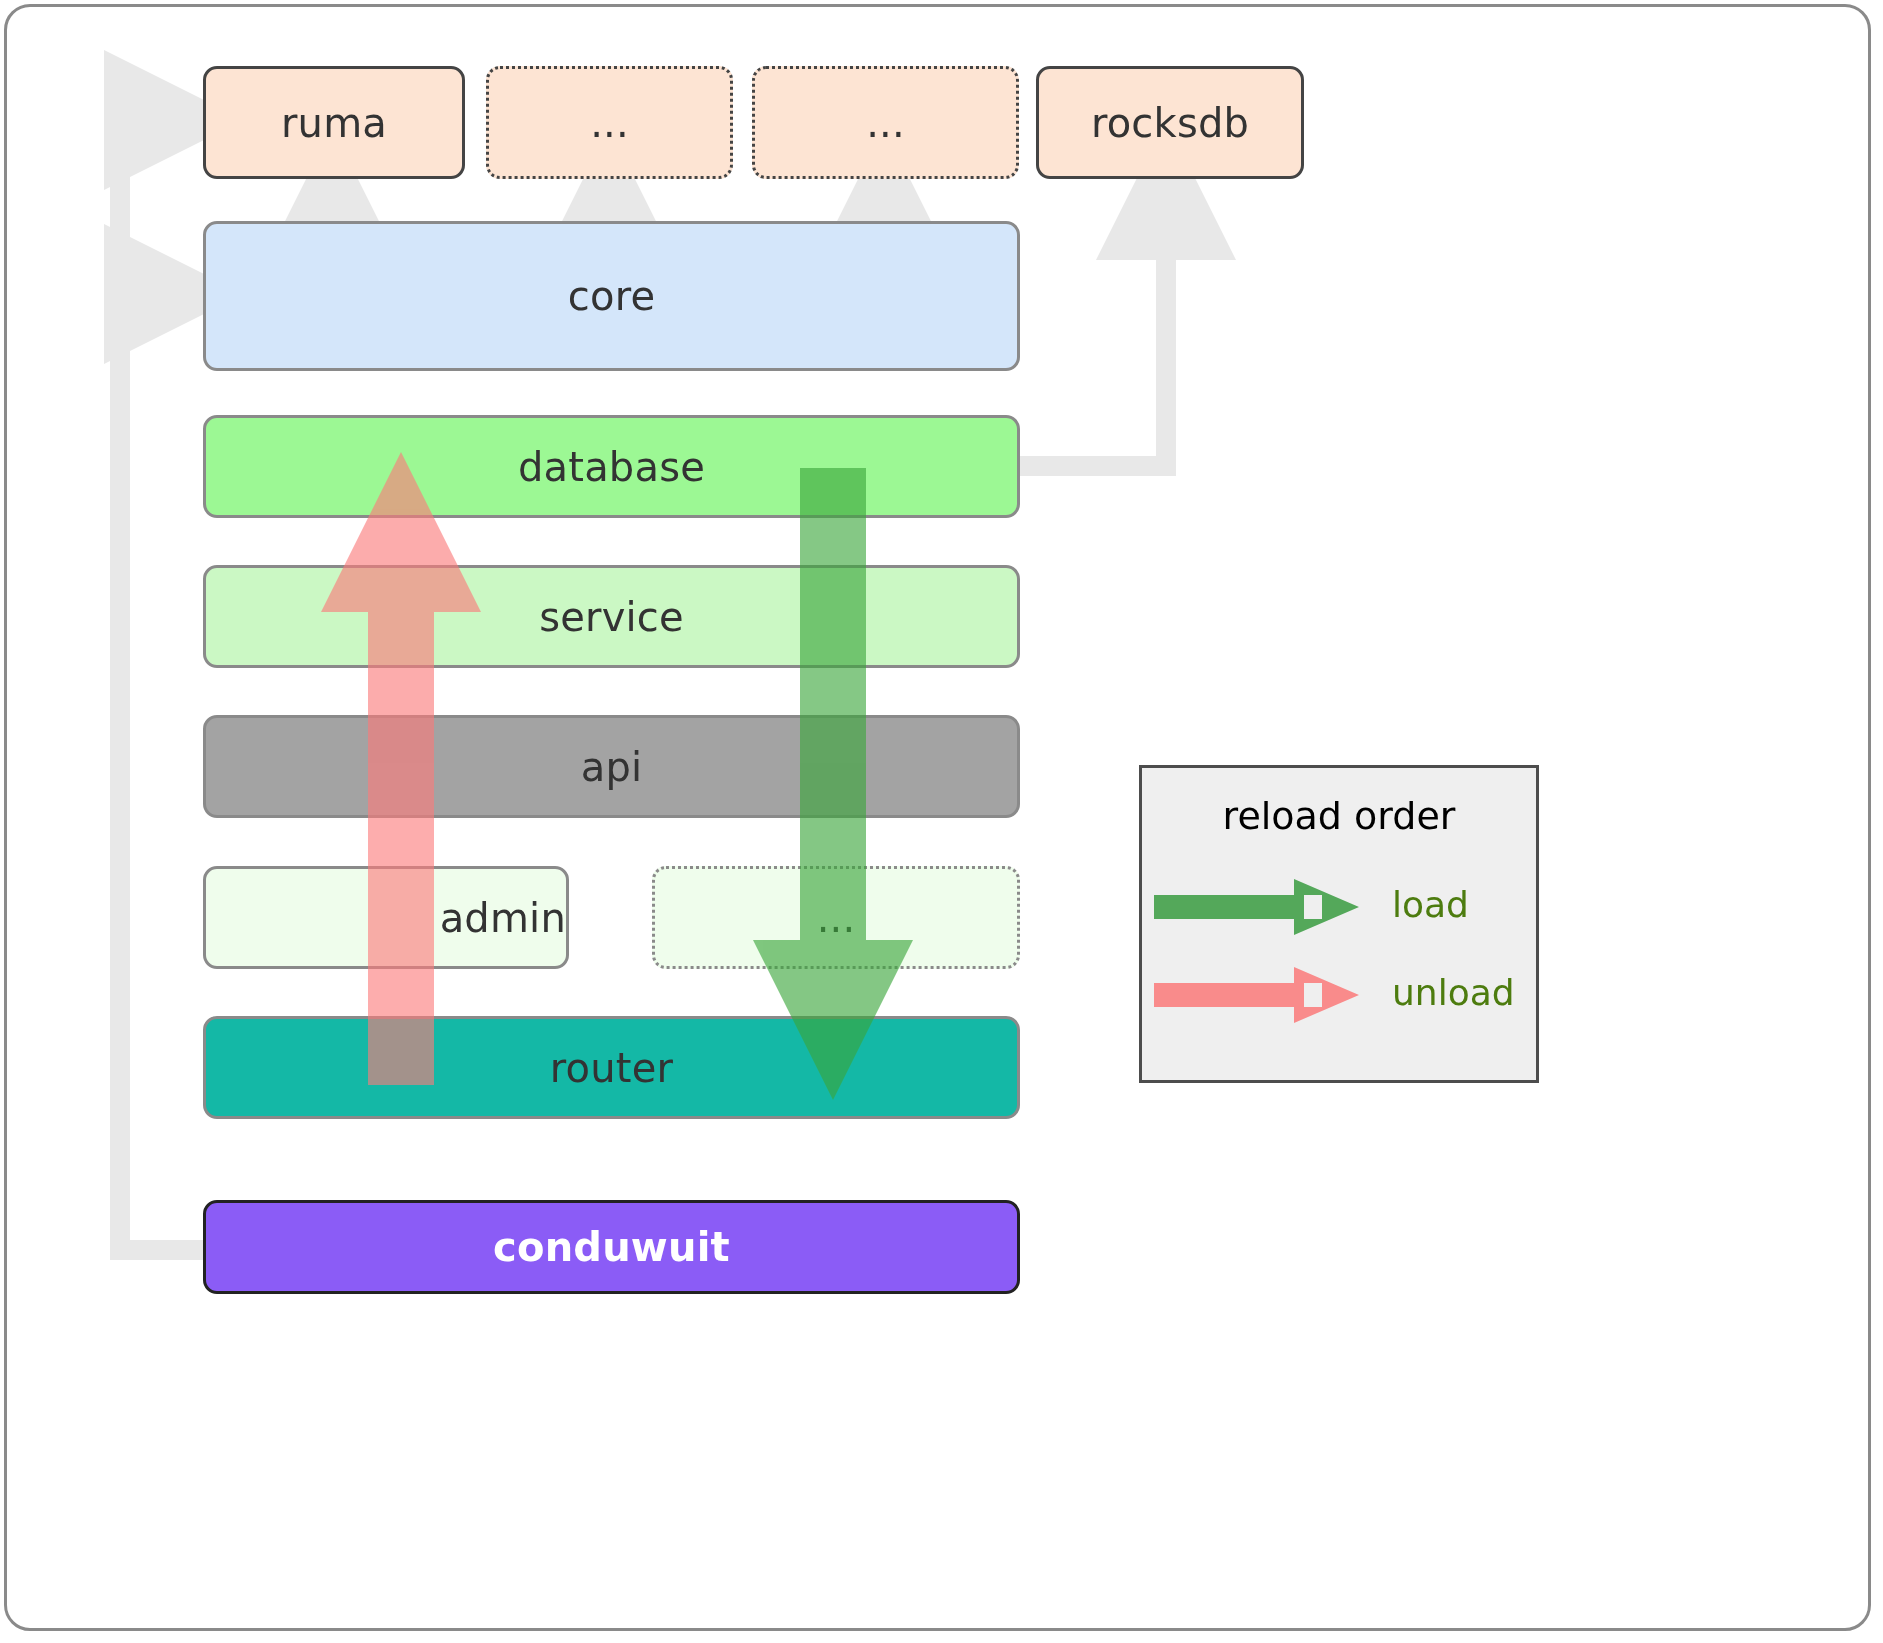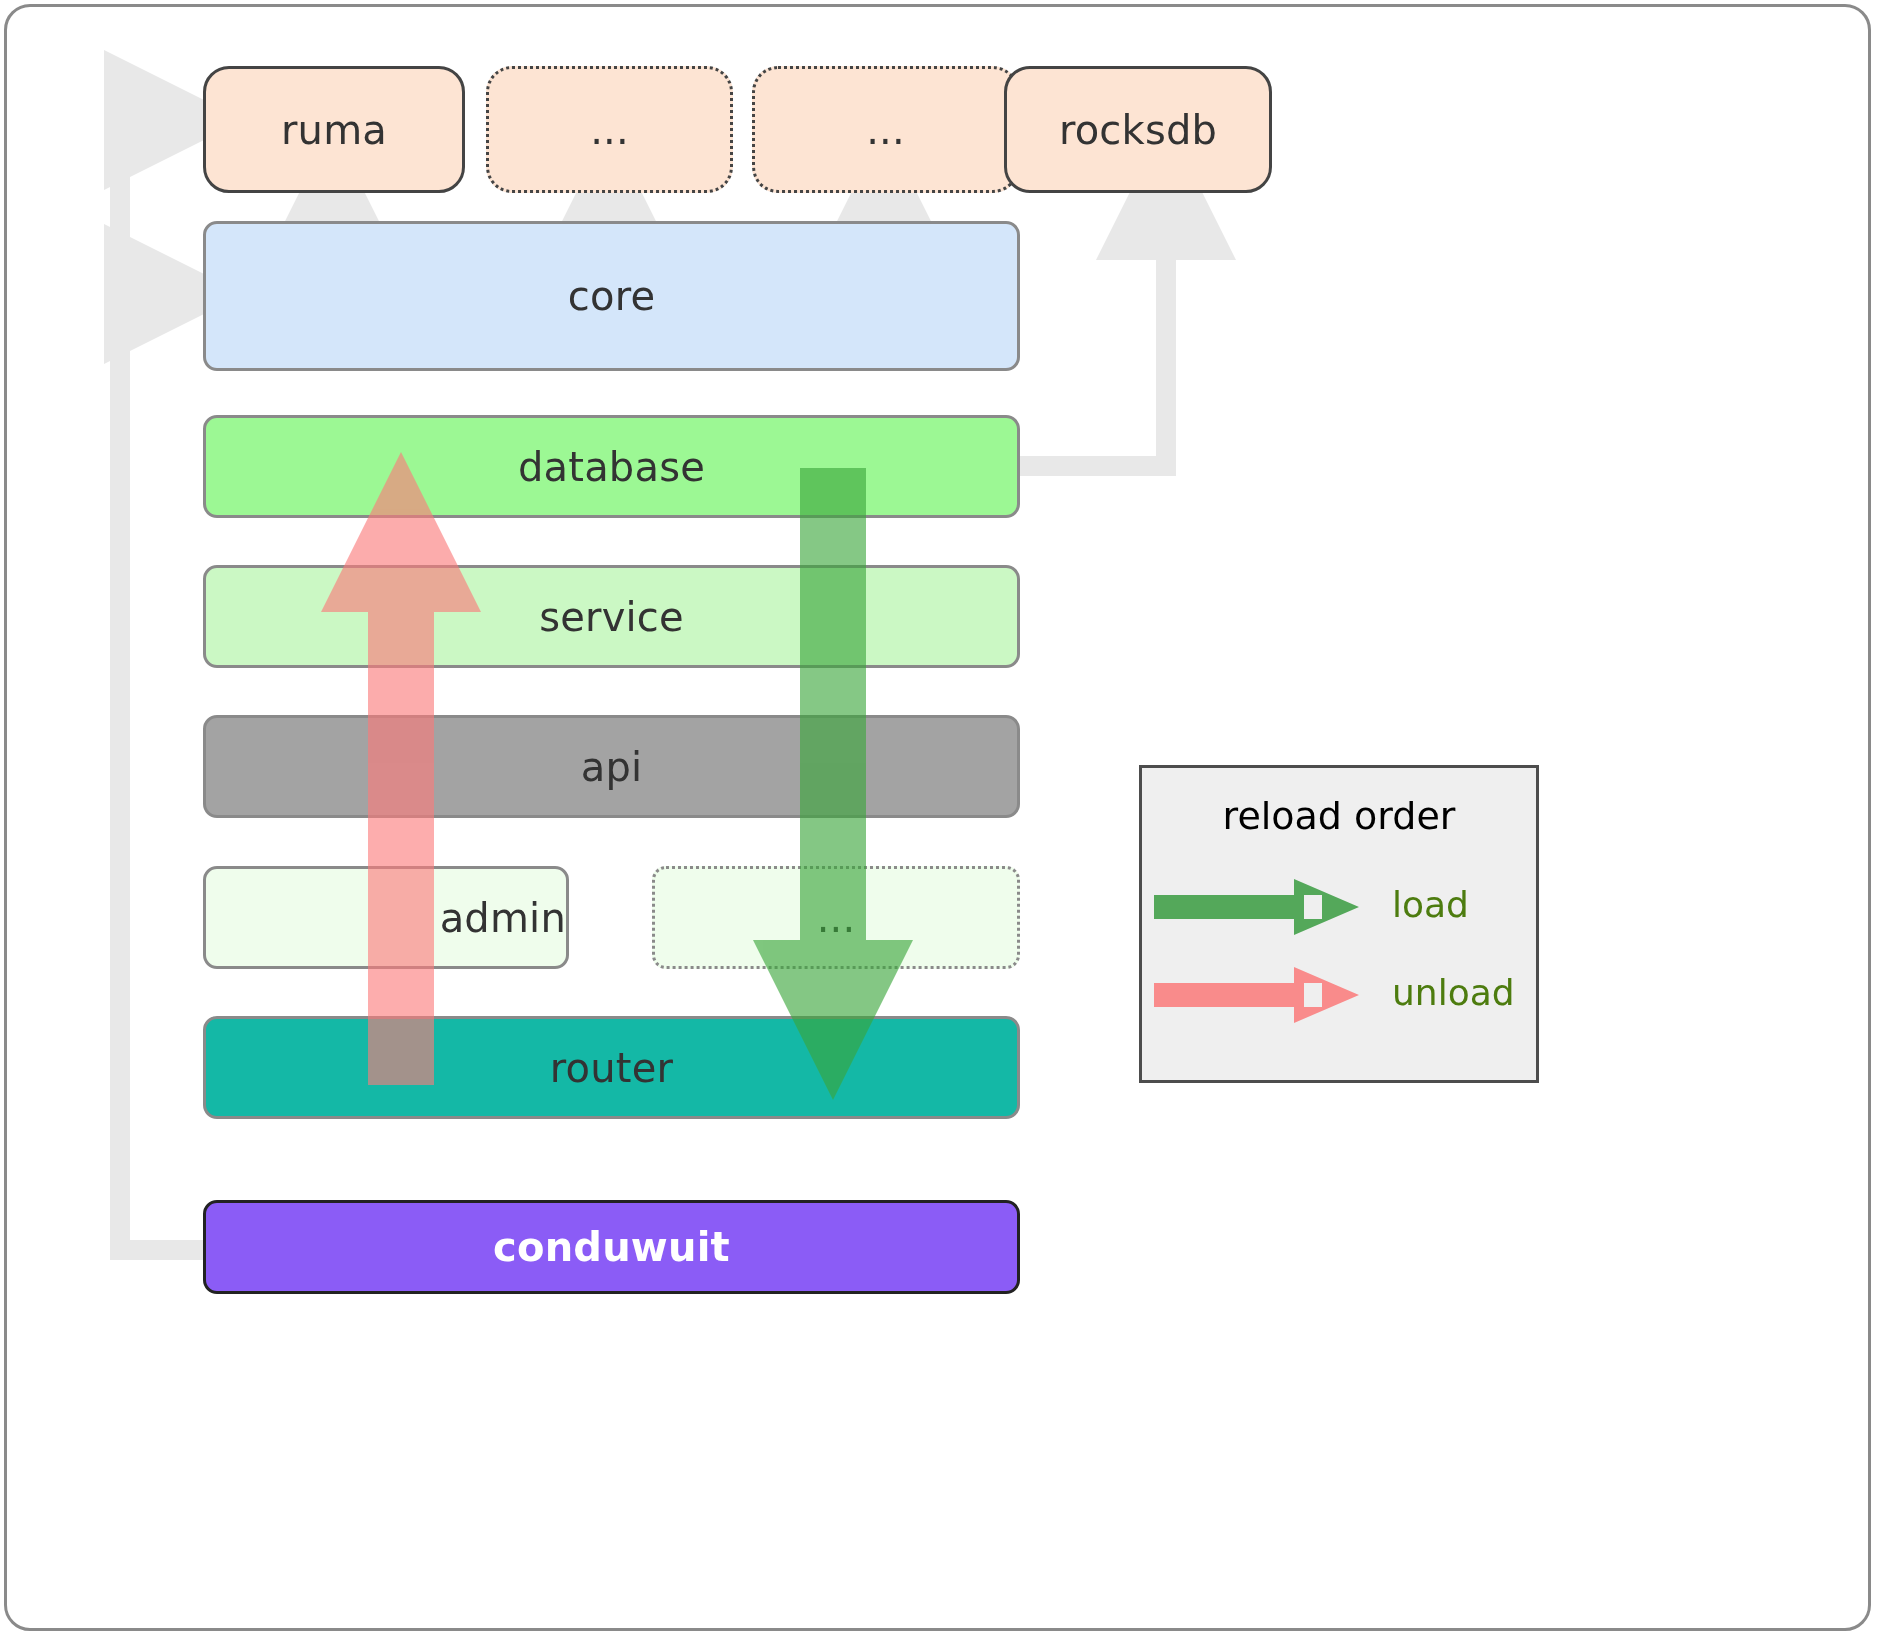--- a/index.html
+++ b/index.html
@@ -36,23 +36,23 @@
     justify-content: center;
     border-radius: 12px;
     font-size: 40px;
     color: #333333;
     letter-spacing: 0.2px;
   }
   
   .crate {
     background: #fde4d3;
     border: 3px solid #444444;
-    height: 127px;
+    height: 113px;
     top: 66px;
-    border-radius: 26px;
+    border-radius: 14px;
   }
   .crate.dotted {
     border: 3px dotted #444444;
   }
   
   .layer {
     border: 3px solid #8a8a8a;
     border-radius: 14px;
     left: 203px;
     width: 817px;
@@ -172,21 +172,21 @@
   </div>
 
   <div class="node crate dotted" style="left:486px; width:247px;">
     <span>...</span>
   </div>
 
   <div class="node crate dotted" style="left:752px; width:267px;">
     <span>...</span>
   </div>
 
-  <div class="node crate" style="left:1004px; width:268px;">
+  <div class="node crate" style="left:1036px; width:268px;">
     <span>rocksdb</span>
   </div>
 
   <div class="node layer l-core">
     <span>core</span>
   </div>
 
   <div class="node layer l-database">
     <span>database</span>
   </div>

